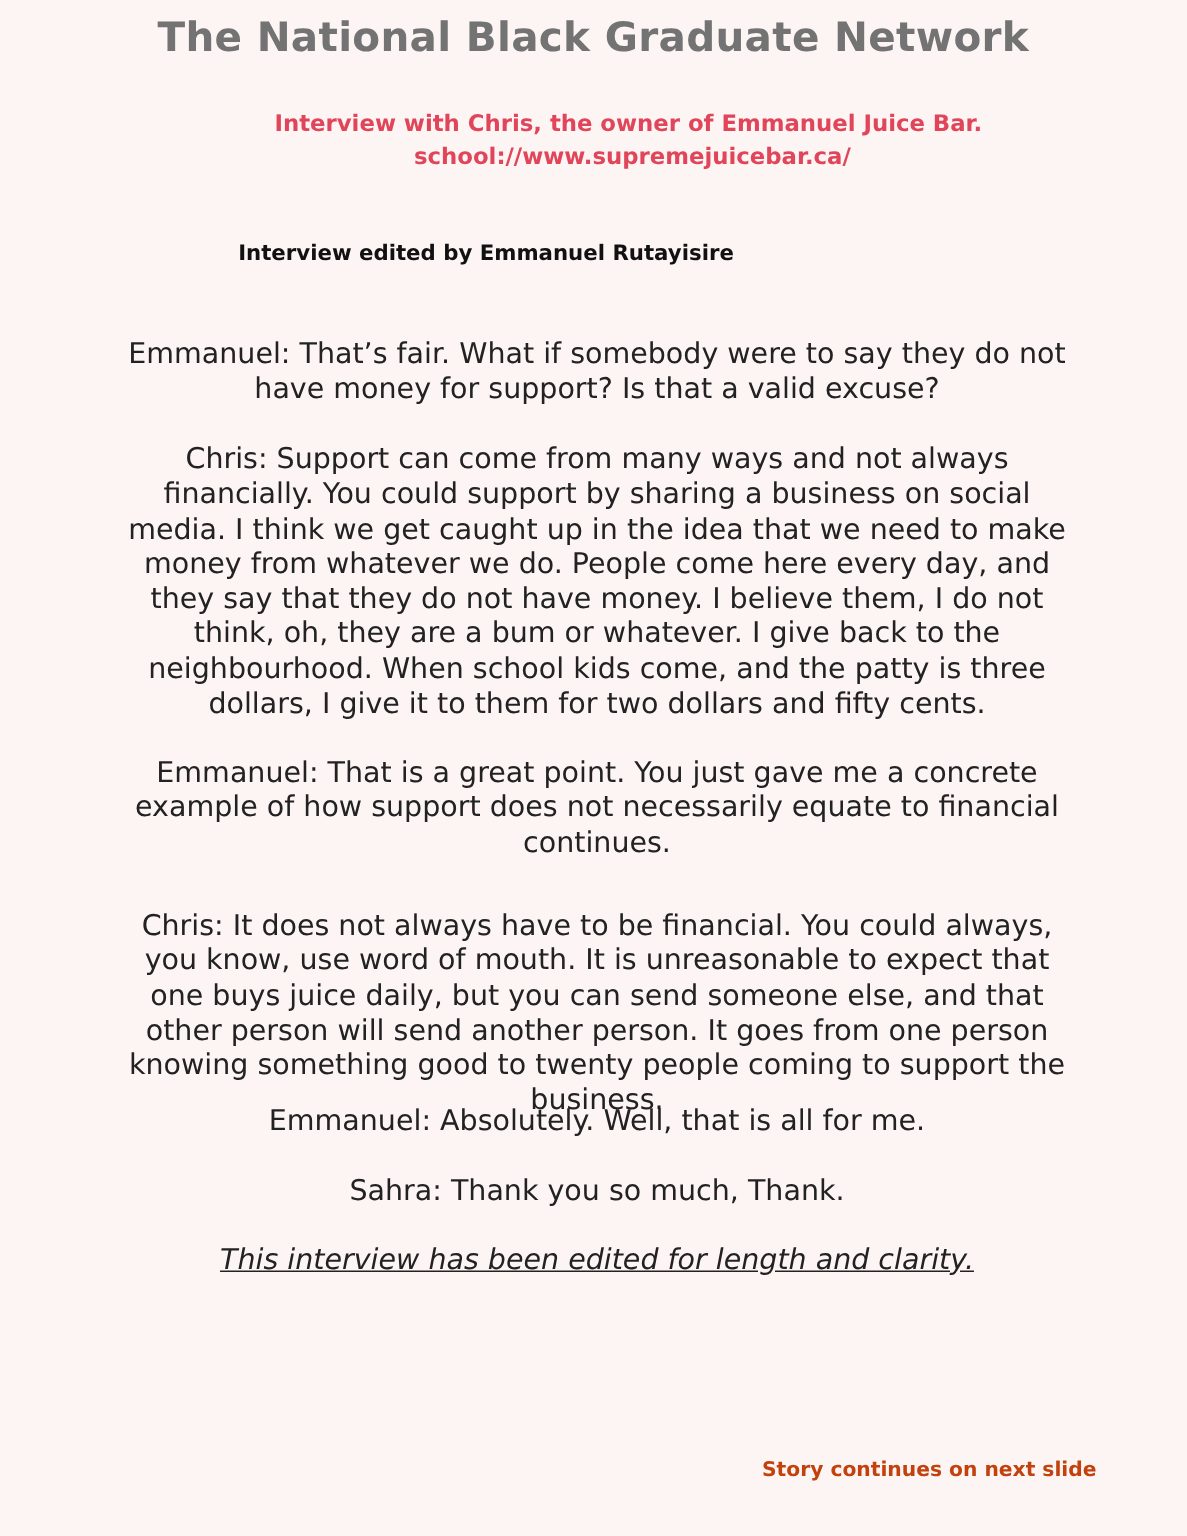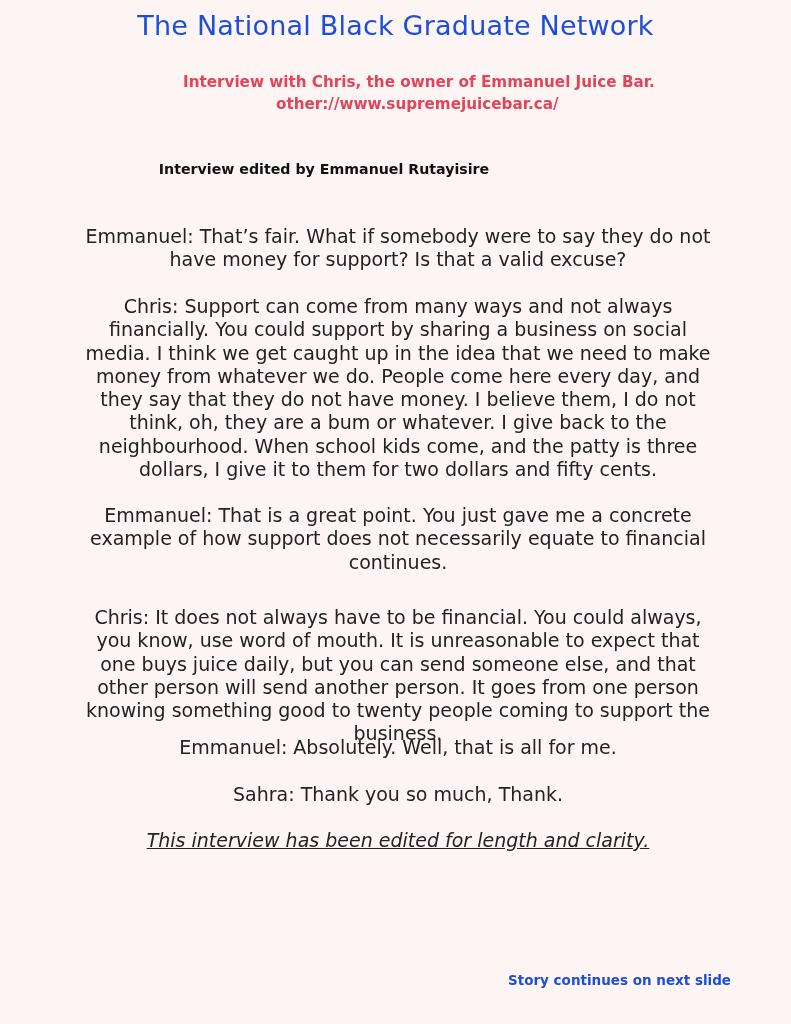--- a/index.html
+++ b/index.html
@@ -6,51 +6,51 @@
   body {
     width: 791px; height: 1024px;
     background: #fdf4f4;
     font-family: "DejaVu Sans", sans-serif;
     color: #1a1a1a;
     position: relative;
     overflow: hidden;
   }
   .title {
     position: absolute; top: 10px; left: 0; width: 791px;
-    text-align: center; font-size: 27px; font-weight: normal;
-    letter-spacing: 0.2px; color: #1d4ed8;
+    text-align: center; font-size: 27px; font-weight: bold;
+    letter-spacing: 0.2px; color: #737373;
   }
   .header-red {
     position: absolute; top: 72px; left: 183px; width: 480px;
     color: #e0455a; font-weight: bold; font-size: 15.2px; line-height: 21.5px;
   }
   .header-red div { white-space: nowrap; }
   .header-red .url { padding-left: 93px; }
   .editor {
     position: absolute; top: 161px; left: 0; width: 648px;
     text-align: center; font-weight: bold; font-size: 14.2px; color: #111;
   }
   .para {
     position: absolute; left: 85px; width: 626px;
     text-align: center; font-size: 19px; line-height: 23.3px; color: #222;
   }
   .italic { font-style: italic; text-decoration: underline; }
   .footer {
     position: absolute; top: 972px; left: 508px;
-    font-weight: bold; font-size: 13.5px; color: #1d4ed8; white-space: nowrap;
+    font-weight: bold; font-size: 13.5px; color: #c2410c; white-space: nowrap;
   }
 </style>
 </head>
 <body>
 
 <div class="title">The National Black Graduate Network</div>
 
 <div class="header-red">
   <div>Interview with Chris, the owner of Emmanuel Juice Bar.</div>
-  <div class="url">other://www.supremejuicebar.ca/</div>
+  <div class="url">school://www.supremejuicebar.ca/</div>
 </div>
 
 <div class="editor">Interview edited by Emmanuel Rutayisire</div>
 
 <div class="para" style="top:225px;">Emmanuel: That’s fair. What if somebody were to say they do not have money for support? Is that a valid excuse?</div>
 <div class="para" style="top:295px;">Chris: Support can come from many ways and not always financially. You could support by sharing a business on social media. I think we get caught up in the idea that we need to make money from whatever we do. People come here every day, and they say that they do not have money. I believe them, I do not think, oh, they are a bum or whatever. I give back to the neighbourhood. When school kids come, and the patty is three dollars, I give it to them for two dollars and fifty cents.</div>
 <div class="para" style="top:504px;">Emmanuel: That is a great point. You just gave me a concrete example of how support does not necessarily equate to financial continues.</div>
 <div class="para" style="top:606px;">Chris: It does not always have to be financial. You could always, you know, use word of mouth. It is unreasonable to expect that one buys juice daily, but you can send someone else, and that other person will send another person. It goes from one person knowing something good to twenty people coming to support the business.</div>
 <div class="para" style="top:736px;">Emmanuel: Absolutely. Well, that is all for me.</div>
 <div class="para" style="top:783px;">Sahra:  Thank you so much, Thank.</div>

